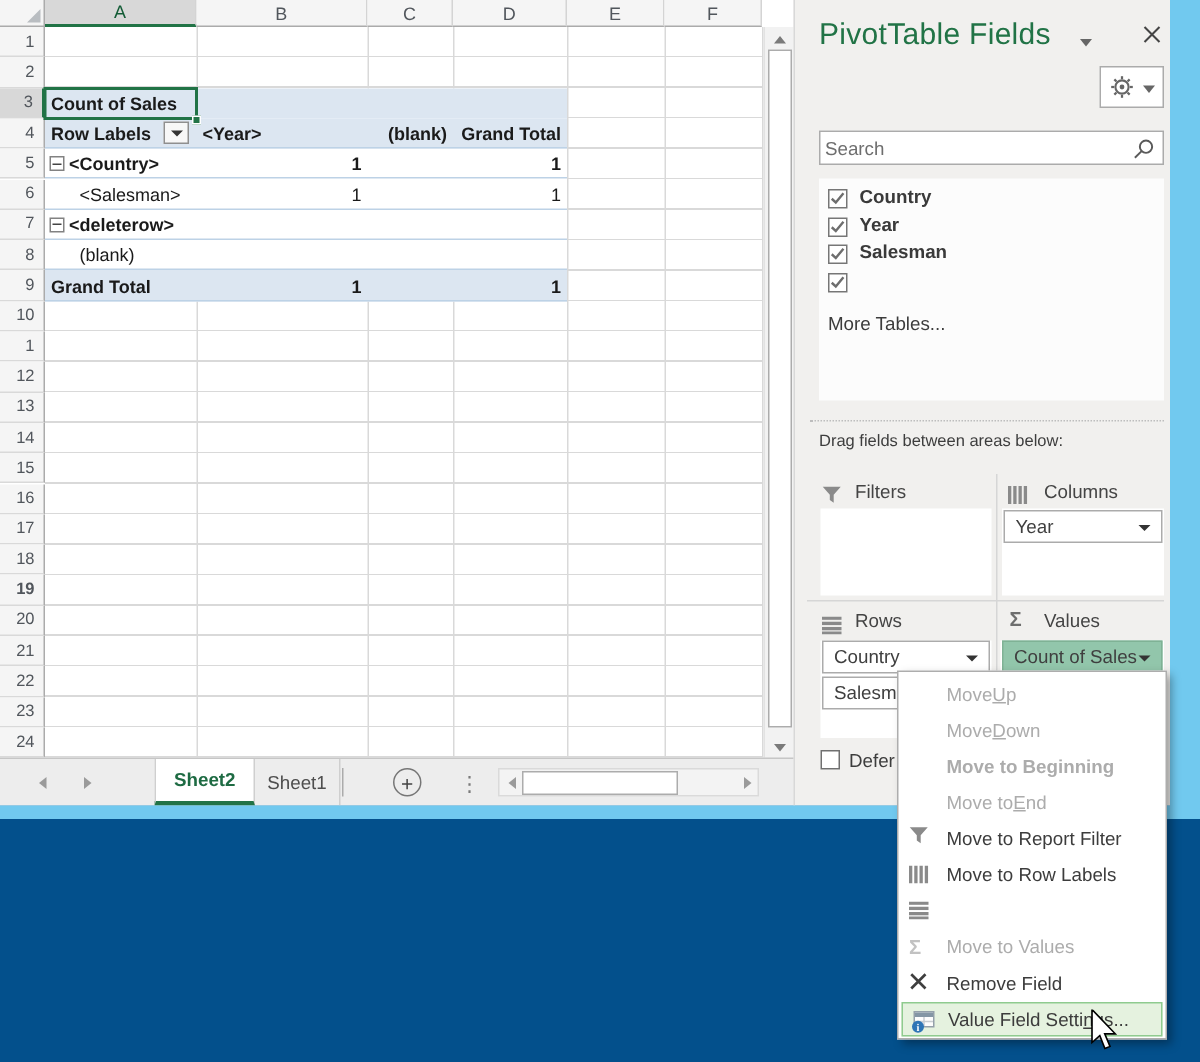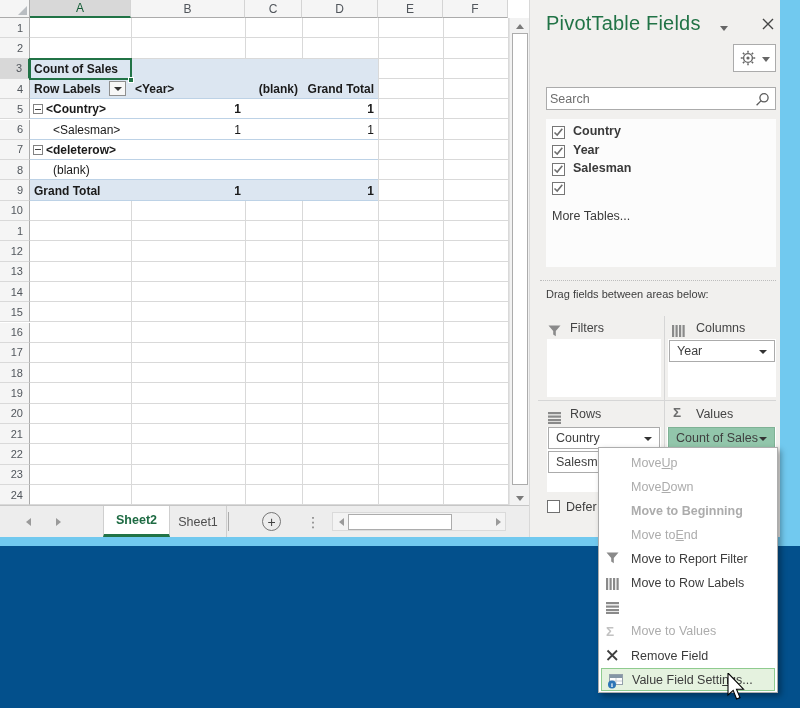--- a/index.html
+++ b/index.html
@@ -99,21 +99,21 @@
       <div class="rowh" style="position: absolute; top: 180.4px; left: 0px; width: 30px; height: 20.3px;">9</div>
       <div class="rowh" style="position: absolute; top: 200.7px; left: 0px; width: 30px; height: 20.3px;">10</div>
       <div class="rowh" style="position: absolute; top: 221px; left: 0px; width: 30px; height: 20.3px;">1</div>
       <div class="rowh" style="position: absolute; top: 241.3px; left: 0px; width: 30px; height: 20.3px;">12</div>
       <div class="rowh" style="position: absolute; top: 261.6px; left: 0px; width: 30px; height: 20.3px;">13</div>
       <div class="rowh" style="position: absolute; top: 281.9px; left: 0px; width: 30px; height: 20.3px;">14</div>
       <div class="rowh" style="position: absolute; top: 302.2px; left: 0px; width: 30px; height: 20.3px;">15</div>
       <div class="rowh" style="position: absolute; top: 322.5px; left: 0px; width: 30px; height: 20.3px;">16</div>
       <div class="rowh" style="position: absolute; top: 342.8px; left: 0px; width: 30px; height: 20.3px;">17</div>
       <div class="rowh" style="position: absolute; top: 363.1px; left: 0px; width: 30px; height: 20.3px;">18</div>
-      <div class="rowh" style="position: absolute; top: 383.4px; left: 0px; width: 30px; height: 20.3px;">19</div>
+      <div class="rowh" style="position: absolute; top: 383.4px; left: 0px; width: 30px; height: 20.3px; font-weight: bold;">19</div>
       <div class="rowh" style="position: absolute; top: 403.7px; left: 0px; width: 30px; height: 20.3px;">20</div>
       <div class="rowh" style="position: absolute; top: 424px; left: 0px; width: 30px; height: 20.3px;">21</div>
       <div class="rowh" style="position: absolute; top: 444.3px; left: 0px; width: 30px; height: 20.3px;">22</div>
       <div class="rowh" style="position: absolute; top: 464.6px; left: 0px; width: 30px; height: 20.3px;">23</div>
       <div class="rowh" style="position: absolute; top: 484.9px; left: 0px; width: 30px; height: 20.3px;">24</div>
       <div style="position: absolute; top: 18px; left: 30px; width: 478px; height: 487.2px; background: repeating-linear-gradient(transparent 0px, transparent 19.3px, rgb(217, 217, 217) 19.3px, rgb(217, 217, 217) 20.3px);"></div>
       <div style="position: absolute; top: 18px; left: 131px; width: 1px; height: 487.2px; background: rgb(217, 217, 217);"></div>
       <div style="position: absolute; top: 18px; left: 245px; width: 1px; height: 487.2px; background: rgb(217, 217, 217);"></div>
       <div style="position: absolute; top: 18px; left: 302px; width: 1px; height: 487.2px; background: rgb(217, 217, 217);"></div>
       <div style="position: absolute; top: 18px; left: 378px; width: 1px; height: 487.2px; background: rgb(217, 217, 217);"></div>

